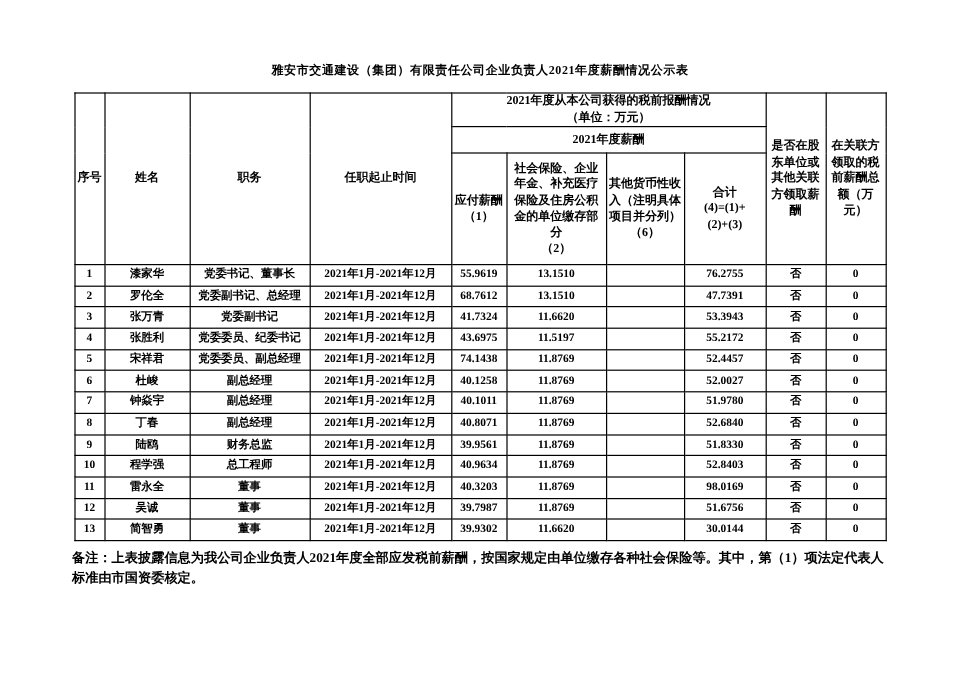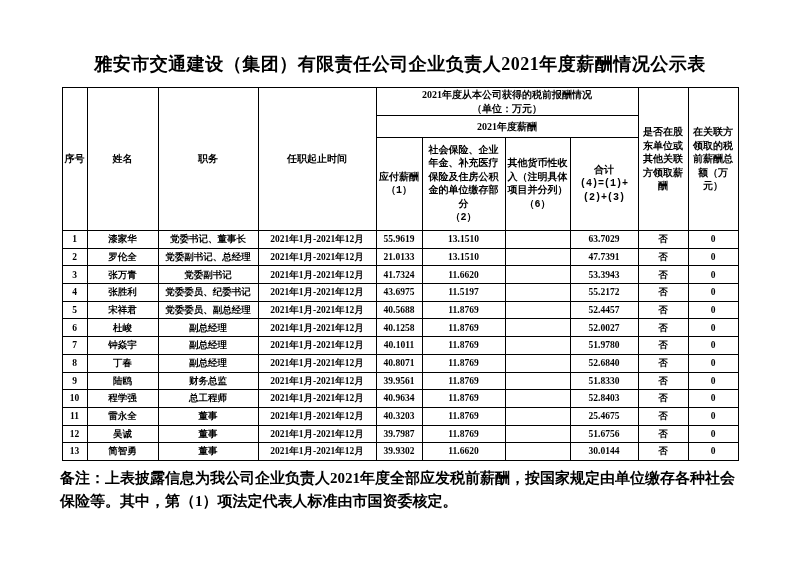--- a/index.html
+++ b/index.html
@@ -3,44 +3,44 @@
 <meta charset="utf-8">
 <style>
   html,body { margin:0; padding:0; background:#e8e8e8; }
   .page {
     position:relative; width:800px; height:561px; margin:0 auto;
     background:#ffffff; overflow:hidden;
     font-family:"Liberation Serif","DejaVu Serif",serif; color:#000;
   }
   .title {
     margin:52px auto 11px auto; text-align:center;
-    font-size:18px; font-weight:bold; letter-spacing:0.5px;
+    font-size:10px; font-weight:bold; letter-spacing:0.5px;
   }
   table.salary {
     border-collapse:collapse; table-layout:fixed;
     width:676px; margin:0 auto;
   }
   table.salary th, table.salary td {
     border:1px solid #000; text-align:center; vertical-align:middle;
     padding:0 2px; overflow:hidden;
   }
   table.salary th {
     font-size:10px; font-weight:bold; line-height:1.35;
     white-space:pre-line;
   }
   table.salary td {
     font-size:9.5px; line-height:1.1; height:16.7px;
     font-weight:bold;
   }
   .h-top  { height:26px; }
   .h-mid  { height:21px; }
-  .h-sub  { height:92px;font-family:Liberation Mono, monospace; }
+  .h-sub  { height:92px; }
   .note {
     width:680px; margin:6px auto 0 auto;
-    font-size:15px; font-weight:bold; line-height:1.55; text-align:left;
+    font-size:11px; font-weight:bold; line-height:1.55; text-align:left;
   }
 </style>
 </head>
 <body>
 
 <div class="page">
 
   <div class="title">雅安市交通建设（集团）有限责任公司企业负责人2021年度薪酬情况公示表</div>
 
   <table class="salary">
@@ -83,30 +83,30 @@
     </thead>
     <tbody>
         <tr>
           <td>1</td>
           <td>漆家华</td>
           <td>党委书记、董事长</td>
           <td>2021年1月-2021年12月</td>
           <td>55.9619</td>
           <td>13.1510</td>
           <td></td>
-          <td>63.7029</td>
+          <td>76.2755</td>
           <td>否</td>
           <td>0</td>
         </tr>
         <tr>
           <td>2</td>
           <td>罗伦全</td>
           <td>党委副书记、总经理</td>
           <td>2021年1月-2021年12月</td>
-          <td>21.0133</td>
+          <td>68.7612</td>
           <td>13.1510</td>
           <td></td>
           <td>47.7391</td>
           <td>否</td>
           <td>0</td>
         </tr>
         <tr>
           <td>3</td>
           <td>张万青</td>
           <td>党委副书记</td>
@@ -128,21 +128,21 @@
           <td></td>
           <td>55.2172</td>
           <td>否</td>
           <td>0</td>
         </tr>
         <tr>
           <td>5</td>
           <td>宋祥君</td>
           <td>党委委员、副总经理</td>
           <td>2021年1月-2021年12月</td>
-          <td>40.5688</td>
+          <td>74.1438</td>
           <td>11.8769</td>
           <td></td>
           <td>52.4457</td>
           <td>否</td>
           <td>0</td>
         </tr>
         <tr>
           <td>6</td>
           <td>杜峻</td>
           <td>副总经理</td>
@@ -203,21 +203,21 @@
           <td>0</td>
         </tr>
         <tr>
           <td>11</td>
           <td>雷永全</td>
           <td>董事</td>
           <td>2021年1月-2021年12月</td>
           <td>40.3203</td>
           <td>11.8769</td>
           <td></td>
-          <td>25.4675</td>
+          <td>98.0169</td>
           <td>否</td>
           <td>0</td>
         </tr>
         <tr>
           <td>12</td>
           <td>吴诚</td>
           <td>董事</td>
           <td>2021年1月-2021年12月</td>
           <td>39.7987</td>
           <td>11.8769</td>

